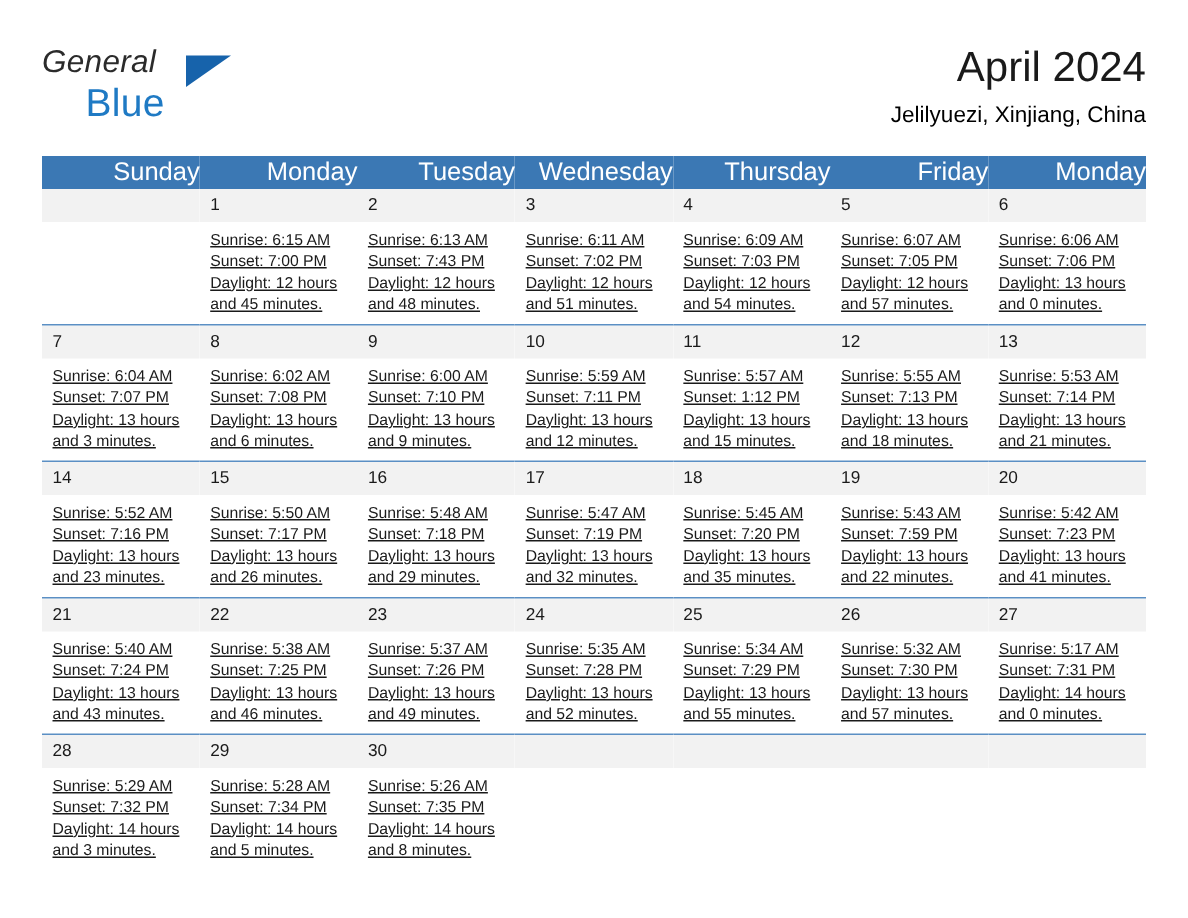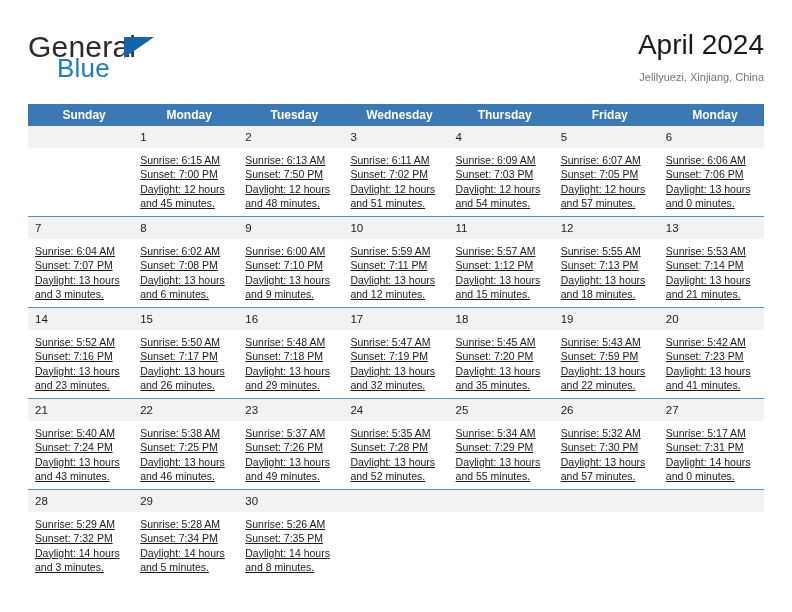--- a/index.html
+++ b/index.html
@@ -33,24 +33,25 @@
     position: absolute;
     left: 0;
     top: 2px;
     width: 180px;
     height: 58px;
   }
   .logo-general {
     position: absolute;
     left: 0;
     top: 0;
-    font-size: 30px;
+    font-size: 21px;
     letter-spacing: .2px;
     color: #2b2b2b;
     font-family: "Liberation Sans", sans-serif;
+    font-style: italic;
   }
   .logo-blue {
     position: absolute;
     left: 29px;
     top: 23px;
     font-size: 26px;
     letter-spacing: .2px;
     color: #1f7ac4;
     font-family: "Liberation Sans", sans-serif;
   }
@@ -70,22 +71,22 @@
     top: 0;
     text-align: right;
   }
   .month-title {
     font-size: 28px;
     color: #1a1a1a;
     line-height: 34px;
     white-space: nowrap;
   }
   .location {
-    font-size: 11px;
-    color: #737373;
+    font-size: 15px;
+    color: #000000;
     line-height: 22px;
     margin-top: 4px;
     white-space: nowrap;
   }
 
   
   .calendar {
     position: absolute;
     left: 28px;
     top: 104px;
@@ -94,23 +95,23 @@
   table.cal {
     border-collapse: collapse;
     table-layout: fixed;
     width: 736px;
   }
   table.cal col { width: 105.14px; }
 
   thead th {
     background: #3b78b4;
     color: #ffffff;
-    font-size: 12px;
-    font-weight: bold;
-    text-align: center;
+    font-size: 17px;
+    font-weight: normal;
+    text-align: right;
     padding: 5px 0 5px 7px;
     height: 12px;
     line-height: 12px;
   }
 
   tbody td {
     vertical-align: top;
     padding: 0;
     height: 90px;
     border-top: 1px solid #5b8fc4;
@@ -207,21 +208,21 @@
                   <div>Daylight: 12 hours</div>
                   <div>and 45 minutes.</div>
                 </div>
               </div>
             </td>
           <td>
               <div class="cell-inner">
                 <div class="daynum">2</div>
                 <div class="info">
                   <div>Sunrise: 6:13 AM</div>
-                  <div>Sunset: 7:50 PM</div>
+                  <div>Sunset: 7:43 PM</div>
                   <div>Daylight: 12 hours</div>
                   <div>and 48 minutes.</div>
                 </div>
               </div>
             </td>
           <td>
               <div class="cell-inner">
                 <div class="daynum">3</div>
                 <div class="info">
                   <div>Sunrise: 6:11 AM</div>

